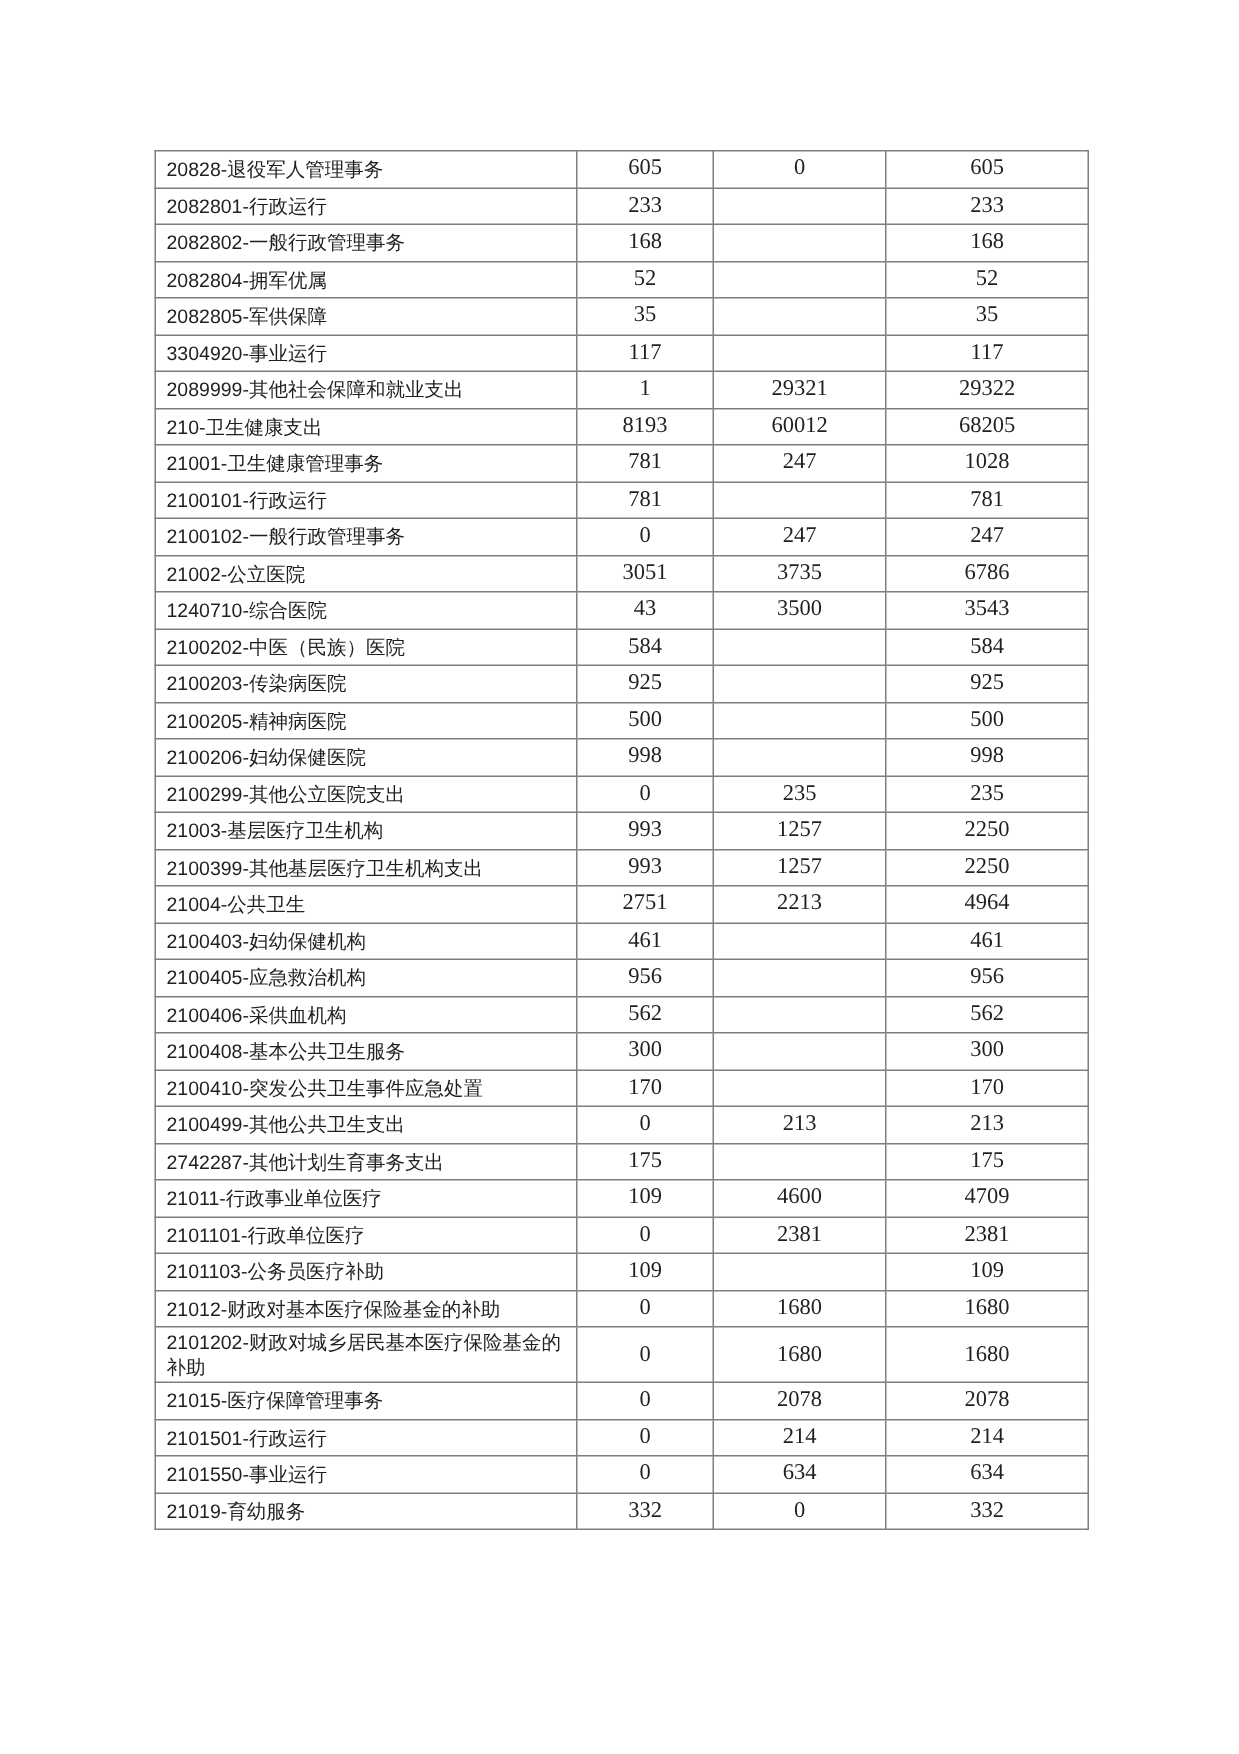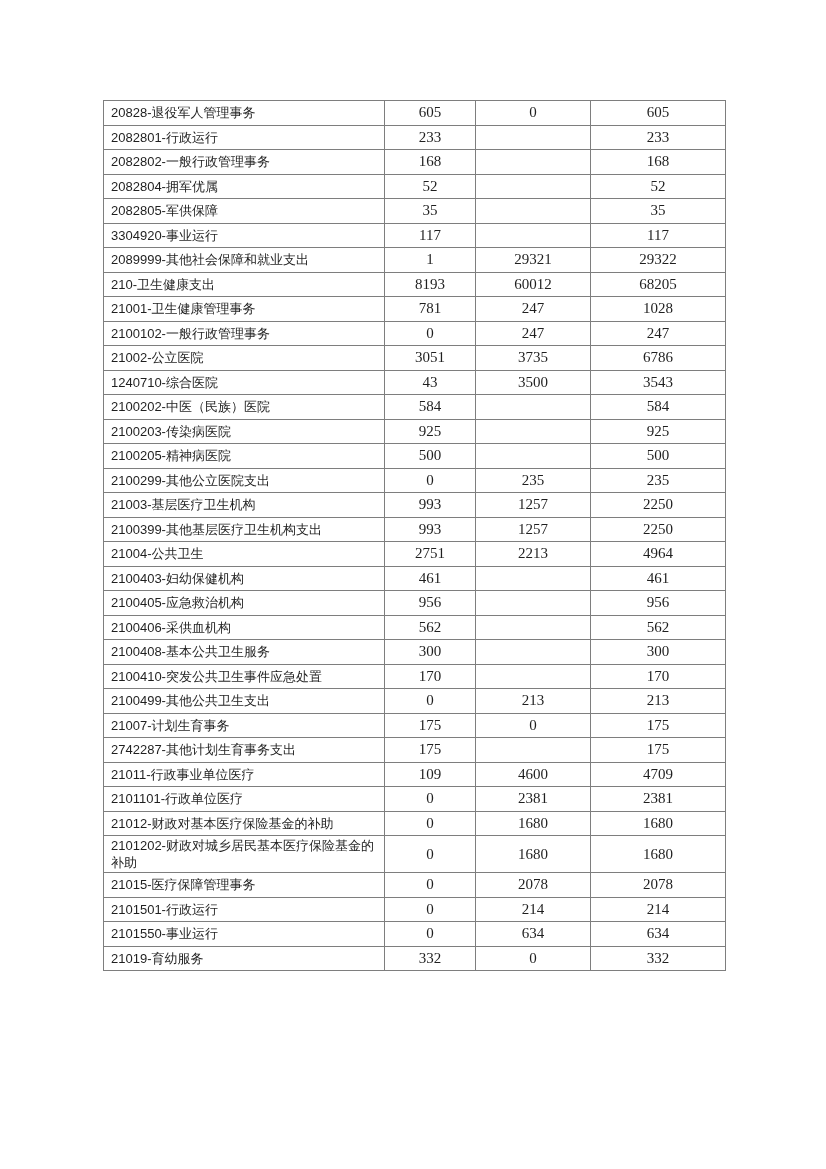--- a/index.html
+++ b/index.html
@@ -106,20 +106,26 @@
           <td class="num">60012</td>
           <td class="num">68205</td>
         </tr>
         <tr>
           <td class="name">21001-卫生健康管理事务</td>
           <td class="num">781</td>
           <td class="num">247</td>
           <td class="num">1028</td>
         </tr>
         <tr>
+          <td class="name">2100101-行政运行</td>
+          <td class="num">781</td>
+          <td class="num"></td>
+          <td class="num">781</td>
+        </tr>
+        <tr>
           <td class="name">2100102-一般行政管理事务</td>
           <td class="num">0</td>
           <td class="num">247</td>
           <td class="num">247</td>
         </tr>
         <tr>
           <td class="name">21002-公立医院</td>
           <td class="num">3051</td>
           <td class="num">3735</td>
           <td class="num">6786</td>
@@ -142,20 +148,26 @@
           <td class="num"></td>
           <td class="num">925</td>
         </tr>
         <tr>
           <td class="name">2100205-精神病医院</td>
           <td class="num">500</td>
           <td class="num"></td>
           <td class="num">500</td>
         </tr>
         <tr>
+          <td class="name">2100206-妇幼保健医院</td>
+          <td class="num">998</td>
+          <td class="num"></td>
+          <td class="num">998</td>
+        </tr>
+        <tr>
           <td class="name">2100299-其他公立医院支出</td>
           <td class="num">0</td>
           <td class="num">235</td>
           <td class="num">235</td>
         </tr>
         <tr>
           <td class="name">21003-基层医疗卫生机构</td>
           <td class="num">993</td>
           <td class="num">1257</td>
           <td class="num">2250</td>
@@ -202,42 +214,42 @@
           <td class="num"></td>
           <td class="num">170</td>
         </tr>
         <tr>
           <td class="name">2100499-其他公共卫生支出</td>
           <td class="num">0</td>
           <td class="num">213</td>
           <td class="num">213</td>
         </tr>
         <tr>
-          <td class="name">21007-计划生育事务</td>
-          <td class="num">175</td>
-          <td class="num">0</td>
-          <td class="num">175</td>
-        </tr>
-        <tr>
           <td class="name">2742287-其他计划生育事务支出</td>
           <td class="num">175</td>
           <td class="num"></td>
           <td class="num">175</td>
         </tr>
         <tr>
           <td class="name">21011-行政事业单位医疗</td>
           <td class="num">109</td>
           <td class="num">4600</td>
           <td class="num">4709</td>
         </tr>
         <tr>
           <td class="name">2101101-行政单位医疗</td>
           <td class="num">0</td>
           <td class="num">2381</td>
           <td class="num">2381</td>
+        </tr>
+        <tr>
+          <td class="name">2101103-公务员医疗补助</td>
+          <td class="num">109</td>
+          <td class="num"></td>
+          <td class="num">109</td>
         </tr>
         <tr>
           <td class="name">21012-财政对基本医疗保险基金的补助</td>
           <td class="num">0</td>
           <td class="num">1680</td>
           <td class="num">1680</td>
         </tr>
         <tr>
           <td class="name">2101202-财政对城乡居民基本医疗保险基金的补助</td>
           <td class="num">0</td>

